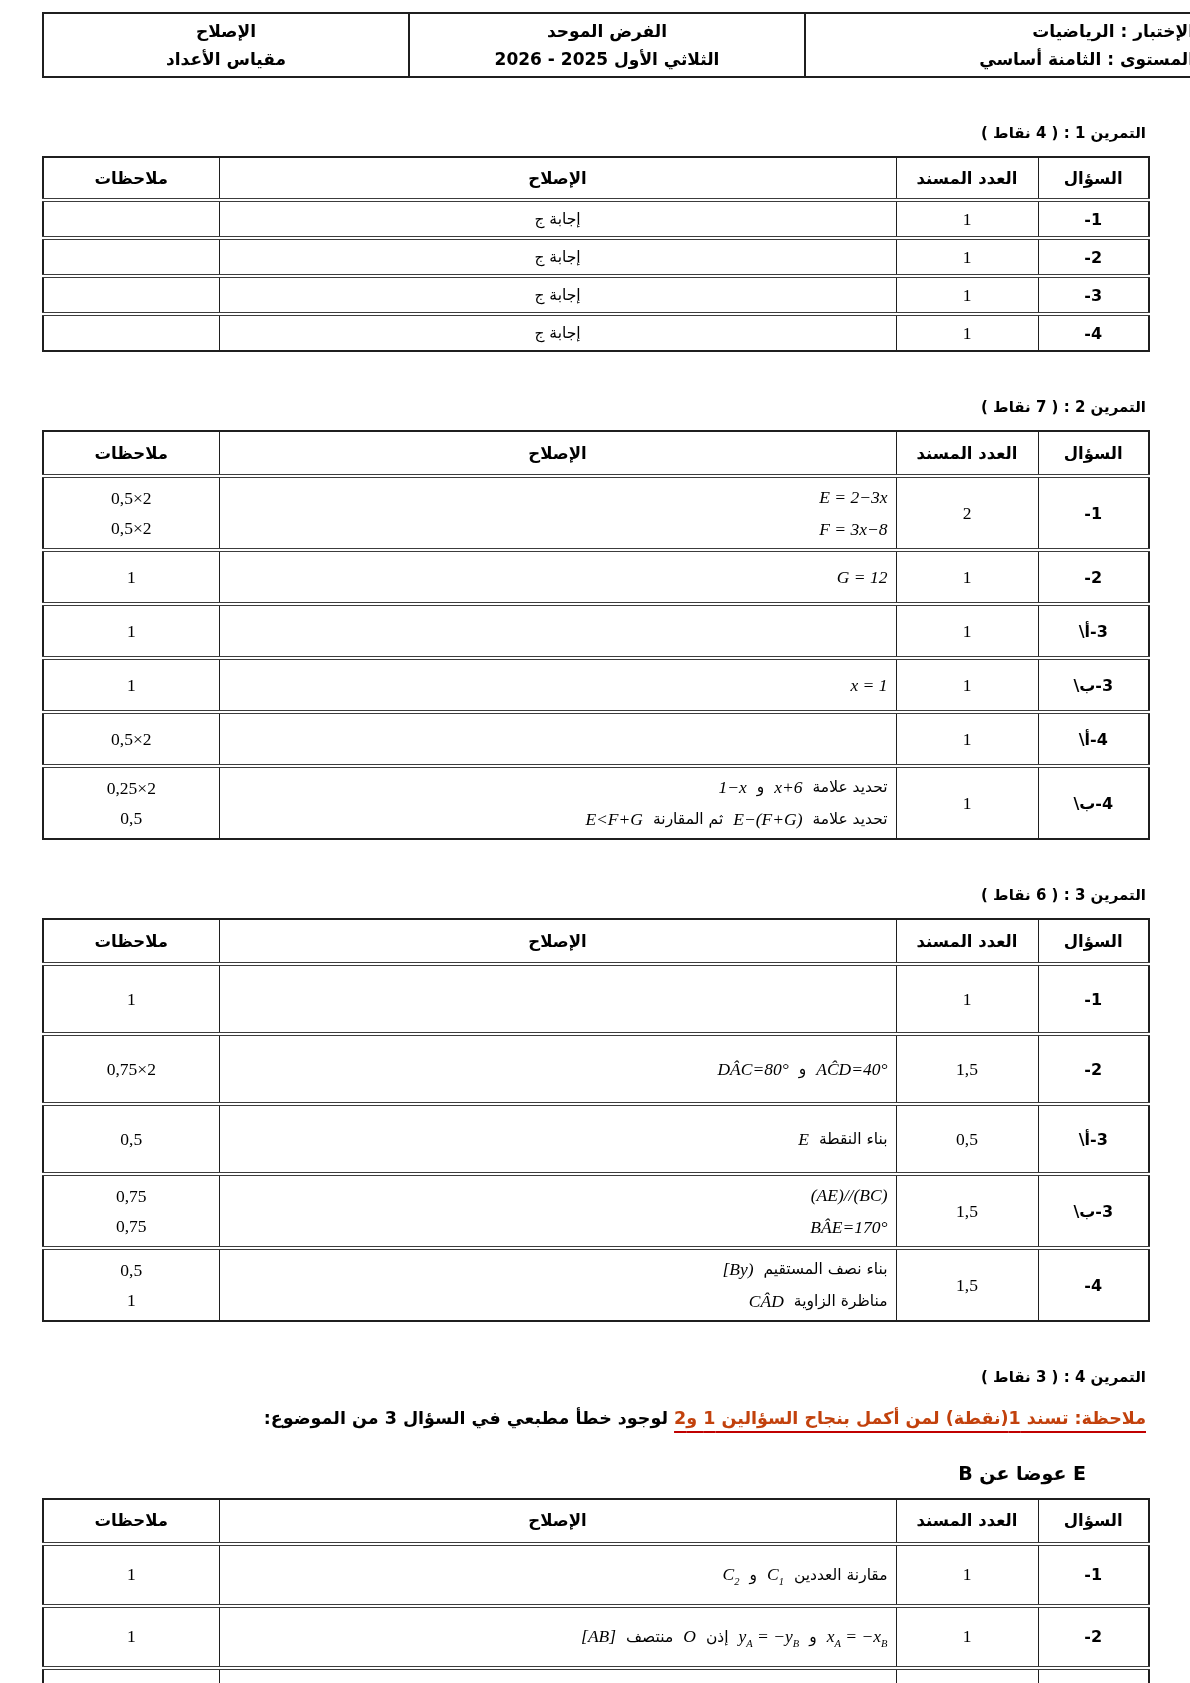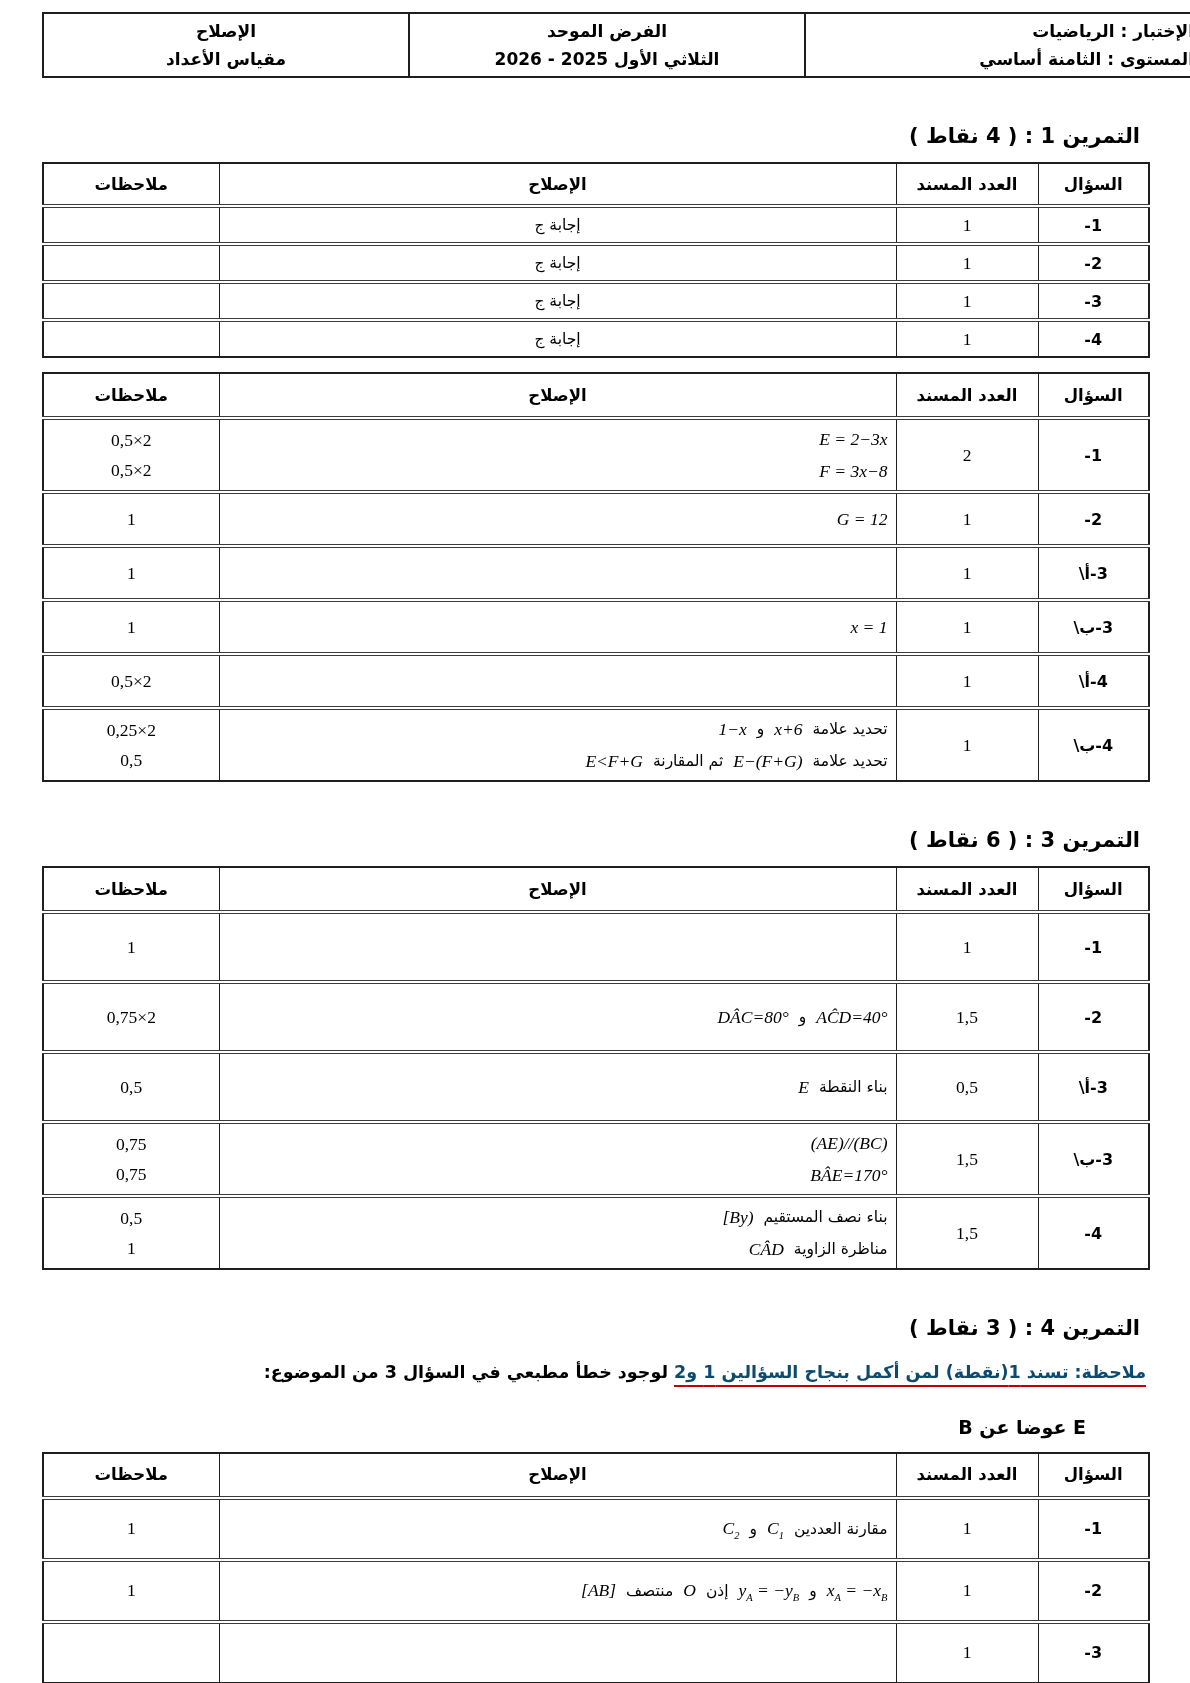--- a/index.html
+++ b/index.html
@@ -8,21 +8,21 @@
     padding:12px 42px 40px 42px;background:#fff;color:#000;
     font-family:"DejaVu Sans",sans-serif;
   }
   table{border-collapse:collapse;table-layout:fixed;width:1106px;}
   
   .hdr td{border:2px solid #1f1f1f;padding:3px 8px;font-weight:bold;font-size:17px;line-height:1.65;}
   .hdr .c-right{width:380px;text-align:right;}
   .hdr .c-mid{width:378px;text-align:center;margin-top:46px;}
   .hdr .c-left{width:348px;text-align:center;}
   
-  .ex-title{direction:rtl;text-align:right;font-weight:bold;font-size:21px;margin:46px 8px 12px 0;}
+  .ex-title{direction:rtl;text-align:right;font-weight:bold;font-size:15px;margin:46px 2px 12px 0;}
   
   .grid{border:2px solid #1f1f1f;}
   .grid th,.grid td{border:1.5px solid #1f1f1f;padding:3px 8px;vertical-align:middle;}
   .grid tr+tr th,.grid tr+tr td{border-top:4px double #3c3c3c;}
   .grid th{font-size:16.5px;font-weight:bold;text-align:center;height:36px;}
   .q-cell{font-weight:bold;font-size:16px;text-align:center;}
   .pts-cell,.note-line{font-family:"Liberation Serif",serif;font-size:17.5px;}
   .pts-cell{text-align:center;}
   .corr-cell{padding:4px 10px;}
   .corr-line{display:flex;align-items:center;justify-content:flex-start;gap:10px;min-height:32px;}
@@ -32,21 +32,21 @@
   .ar{font-size:15.5px;}
   .m{font-family:"Liberation Serif",serif;font-style:italic;font-size:17.5px;direction:ltr;unicode-bidi:isolate;white-space:nowrap;}
   .m sub{font-size:0.6em;line-height:0;}
   .compact td{height:26px;padding:1px 0;}
   .compact th{height:34px;}
   .ex2 td{height:44px;}
   .ex3 td{height:60px;}
   .ex4 td{height:52px;}
   
   .note-para{direction:rtl;text-align:right;font-weight:bold;font-size:17.5px;margin:18px 2px 0 0;line-height:1.7;}
-  .note-red{color:#0c4a6e;text-decoration:underline;text-decoration-color:#c00000;text-decoration-thickness:2px;text-underline-offset:7px;}
+  .note-red{color:#c2410c;text-decoration:underline;text-decoration-color:#c00000;text-decoration-thickness:2px;text-underline-offset:7px;}
   .note-black{color:#000;}
   .typo-line{direction:rtl;text-align:right;font-weight:bold;font-size:19px;margin:28px 62px 6px 0;}
   .grid-wrap{margin-top:14px;}
 </style>
 </head>
 <body>
 
 <div class="page">
 
   <table class="hdr" dir="rtl">
@@ -121,20 +121,21 @@
               <div class="corr-line" dir="rtl">
                 <span class="ar" dir="rtl">إجابة ج</span>
               </div>
             </td>
             <td class="notes-cell"></td>
           </tr>
         </tbody>
     </table>
   </div>
 
+  <div class="ex-title">التمرين 2 : ( 7 نقاط )</div>
   <div class="grid-wrap">
     <table class="grid ex2" dir="rtl">
       <colgroup>
           <col style="width:111px">
           <col style="width:142px">
           <col style="width:677px">
           <col style="width:176px">
         </colgroup>
       <tbody>
           <tr>

